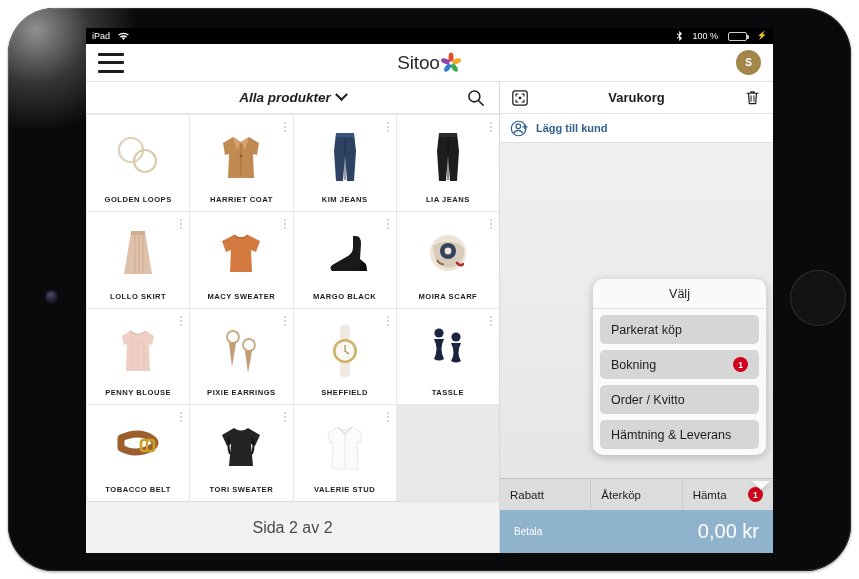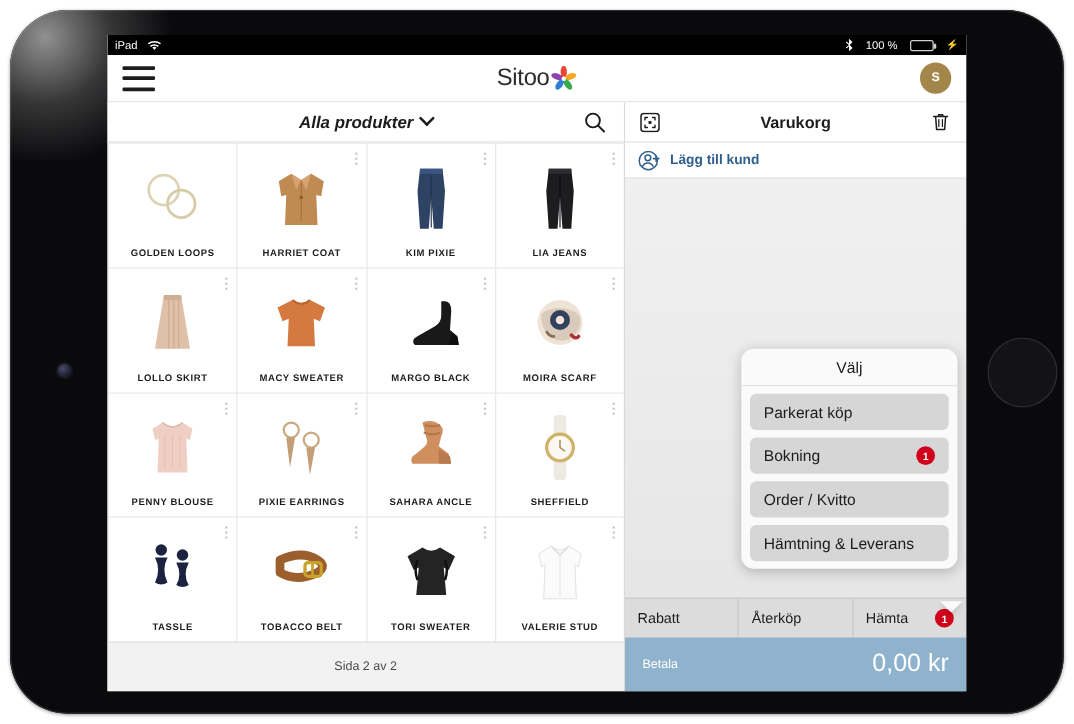--- a/index.html
+++ b/index.html
@@ -155,24 +155,24 @@
     align-items: center; justify-content: flex-end;
     padding: 6px 4px 7px;
     overflow: hidden;
   }
   .kebab { position: absolute; right: 7px; top: 7px; display: flex; flex-direction: column; gap: 2px; cursor: pointer; }
   .kebab span { width: 2px; height: 2px; border-radius: 50%; background: #c9c9c9; display:block; }
   .thumb { flex: 1; width: 100%; display: flex; align-items: center; justify-content: center; }
   .pname { font-size: 7.6px; font-weight: 700; color: #1c1c1c; letter-spacing: .5px; text-align: center; margin-top: 3px; }
 
   #pager {
-    height: 40px; background: #f2f2f2;
+    height: 52px; background: #f2f2f2;
     border-top: 1px solid #dcdcdc;
     display: flex; align-items: center; justify-content: center;
-    font-size: 10px; color: #4a4a4a;
+    font-size: 16px; color: #4a4a4a;
   }
 
   
   #cart-pane {
     width: 273px;
     display: flex; flex-direction: column;
     background: #ebebeb;
     position: relative;
   }
   #cart-head {
@@ -372,21 +372,21 @@
                 <span></span>
                 <span></span>
               </div>
               <div class="thumb">
                 <svg width="54" height="62" viewBox="0 0 54 62">
                   <path d="M18 8 h18 l2 18 -2 30 h-7 l-2-26 -2 26 h-7 l-2-30z" fill="#2e4263"></path>
                   <path d="M27 13 v42" stroke="#20304a" stroke-width=".9"></path>
                   <path d="M18 8 h18 v4 h-18z" fill="#3b5480"></path>
                 </svg>
               </div>
-              <div class="pname">KIM PIXIE</div>
+              <div class="pname">KIM JEANS</div>
             </div>
             <div class="cell">
               <div class="kebab">
                 <span></span>
                 <span></span>
                 <span></span>
               </div>
               <div class="thumb">
                 <svg width="54" height="62" viewBox="0 0 54 62">
                   <path d="M18 8 h18 l2 18 -2 30 h-7 l-2-26 -2 26 h-7 l-2-30z" fill="#1d1d1f"></path>
@@ -480,35 +480,20 @@
               </div>
               <div class="thumb">
                 <svg width="54" height="62" viewBox="0 0 54 62">
                   <circle cx="19" cy="18" r="6" fill="none" stroke="#c9a980" stroke-width="1.8"></circle>
                   <path d="M15 24 l3 24 4-24z" fill="#c29d76"></path>
                   <circle cx="35" cy="26" r="6" fill="none" stroke="#c9a980" stroke-width="1.8"></circle>
                   <path d="M31 32 l3 22 4-22z" fill="#c29d76"></path>
                 </svg>
               </div>
               <div class="pname">PIXIE EARRINGS</div>
-            </div>
-            <div class="cell">
-              <div class="kebab">
-                <span></span>
-                <span></span>
-                <span></span>
-              </div>
-              <div class="thumb">
-                <svg width="54" height="62" viewBox="0 0 54 62">
-                  <path d="M20 12 q8-3 14 2 q4 4 1 9 l-2 8 8 6 1 8 H12 q-3-5 3-8 l7-6 q3-3 1-7z" fill="#cf8f5e"></path>
-                  <path d="M22 14 q7 2 12 0 M21 20 q8 3 13 0" stroke="#b3764a" stroke-width="1.6" fill="none"></path>
-                  <path d="M33 33 l9 6 1 6 h-10z" fill="#b87a4c"></path>
-                </svg>
-              </div>
-              <div class="pname">SAHARA ANCLE</div>
             </div>
             <div class="cell">
               <div class="kebab">
                 <span></span>
                 <span></span>
                 <span></span>
               </div>
               <div class="thumb">
                 <svg width="54" height="62" viewBox="0 0 54 62">
                   <rect x="22" y="6" width="10" height="20" rx="3" fill="#efe9e3"></rect>

